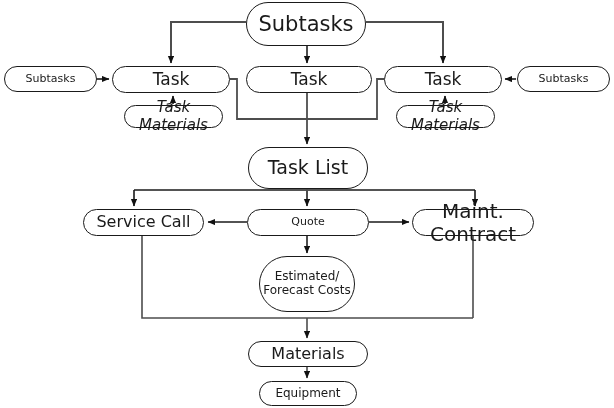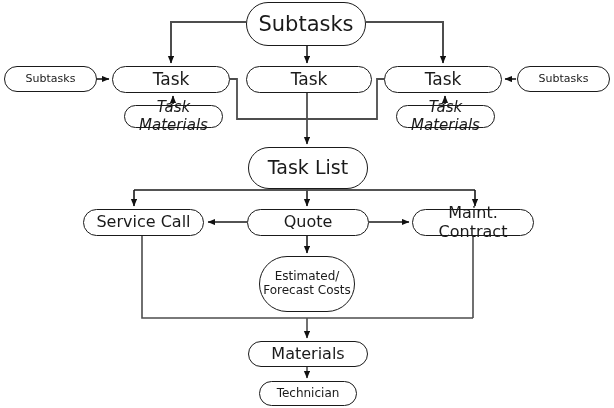--- a/index.html
+++ b/index.html
@@ -49,22 +49,22 @@
 
   .n-subtasks  { font-size: 11px; height: 26px; width: 93px; }
   .n-sub-l     { left: 4px;   top: 66px; }
   .n-sub-r     { left: 517px; top: 66px; }
 
   .n-mats      { font-size: 15px; height: 23px; width: 99px; font-style: italic; }
   .n-mats-l    { left: 124px; top: 105px; }
   .n-mats-r    { left: 396px; top: 105px; }
 
   .n-service   { left: 83px;  top: 209px; width: 121px; height: 27px; font-size: 16px; }
-  .n-quote     { left: 247px; top: 209px; width: 122px; height: 27px; font-size: 16px; }
-  .n-contract  { left: 412px; top: 209px; width: 122px; height: 27px; font-size: 16px; }
+  .n-quote     { left: 247px; top: 209px; width: 122px; height: 27px; font-size: 11px; }
+  .n-contract  { left: 412px; top: 209px; width: 122px; height: 27px; font-size: 20px; }
 
   .n-costs     { left: 259px; top: 256px; width: 96px;  height: 56px; font-size: 12px; border-radius: 40px; }
   .n-schedule  { left: 248px; top: 341px; width: 120px; height: 26px; font-size: 16px; }
   .n-technician{ left: 259px; top: 381px; width: 98px;  height: 25px; font-size: 12px; }
 </style>
 </head>
 <body>
 
 <div id="canvas">
 
@@ -150,15 +150,15 @@
   <div class="node n-tasklist">Task List</div>
 
   <div class="node n-service">Service Call</div>
   <div class="node n-quote">Quote</div>
   <div class="node n-contract">Maint. Contract</div>
 
   <div class="node n-costs">Estimated/
 Forecast Costs</div>
 
   <div class="node n-schedule">Materials</div>
-  <div class="node n-technician">Technician</div>
+  <div class="node n-technician">Equipment</div>
 
 </div>
 
 </body></html>

